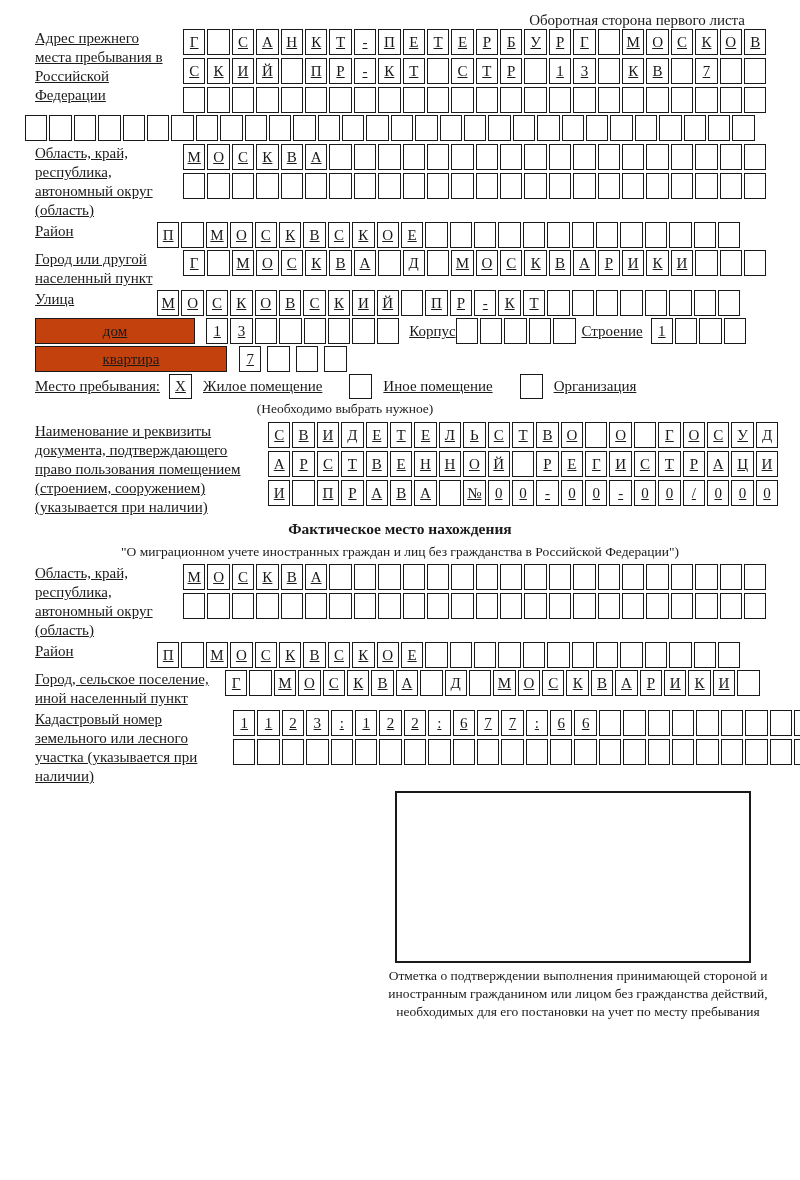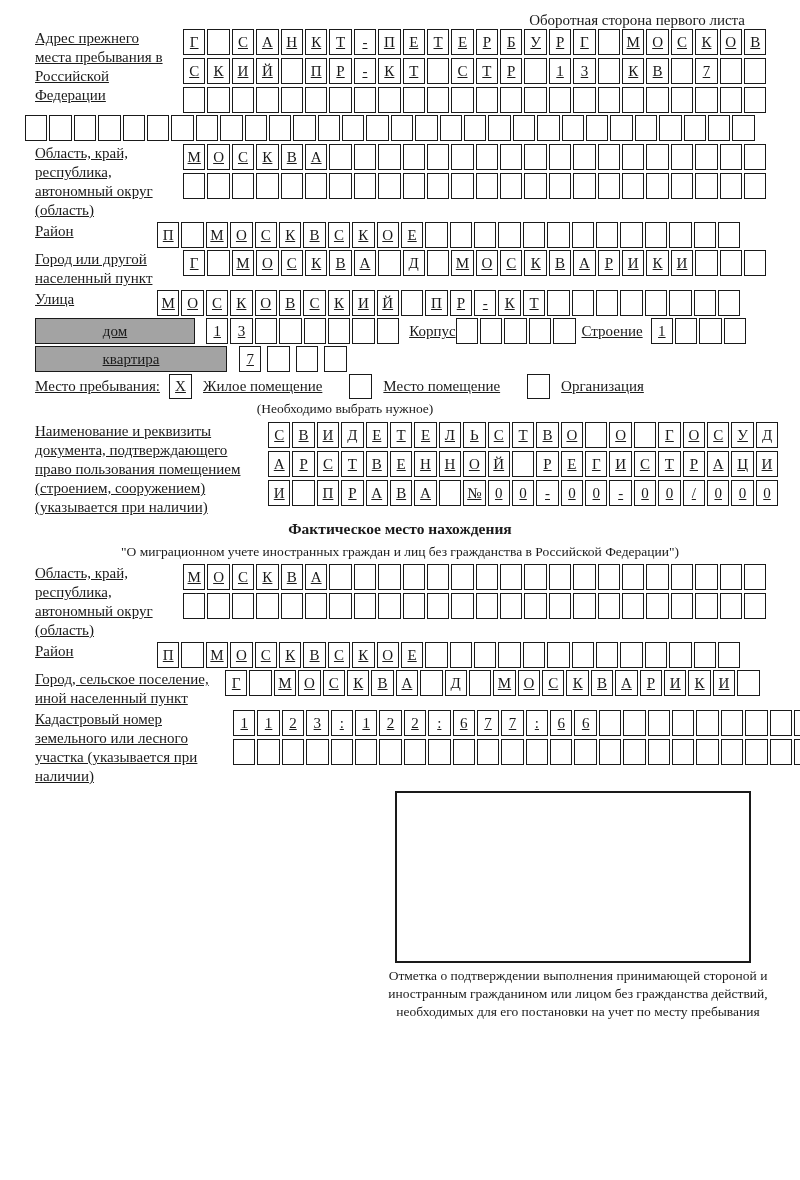--- a/index.html
+++ b/index.html
@@ -16,21 +16,21 @@
   .stack{display:flex;flex-direction:column;gap:3px;}
   .cells{display:flex;gap:2px;}
   .cells.g6{gap:6px;}
   .cell{flex:none;box-sizing:border-box;width:22.4px;height:26px;border:1.6px solid #1a1a1a;
         display:flex;align-items:center;justify-content:center;font-size:15px;background:#fff;}
   .fullrow{margin-left:-10px;margin-bottom:3px;}
   .note{font-size:13.5px;margin:1px 0 4px;line-height:16px;}
   .center-note{text-align:center;}
   .section-title{text-align:center;font-weight:bold;font-size:15.5px;margin:3px 0 6px;}
   .named-box{box-sizing:border-box;border:1.6px solid #1a1a1a;height:26px;display:flex;
-             align-items:center;justify-content:center;font-size:15px;flex:none;background:#a3a3a3;}
+             align-items:center;justify-content:center;font-size:15px;flex:none;background:#c2410c;}
   .house-box{width:160px;margin-right:11px;}
   .apt-box{width:192px;margin-right:12px;}
   .inline-lbl{font-size:15px;line-height:26px;flex:none;}
   .ml10{margin-left:10px;margin-right:0;}
   .ml6{margin-left:6px;margin-right:8px;}
   .stay-row{align-items:center;}
   .lbl-inline{font-size:15px;margin-right:9px;}
   .cbox{flex:none;box-sizing:border-box;width:23px;height:25px;border:1.6px solid #1a1a1a;
         display:inline-flex;align-items:center;justify-content:center;font-size:15px;margin-right:11px;}
   .opt{font-size:15px;margin-right:27px;text-align:right;}
@@ -348,21 +348,21 @@
         <span class="cell"></span>
         <span class="cell"></span>
       </div>
   </div>
 
   <div class="field stay-row">
     <span class="lbl-inline">Место пребывания:</span>
     <span class="cbox">X</span>
     <span class="opt">Жилое помещение</span>
     <span class="cbox"></span>
-    <span class="opt">Место помещение</span>
+    <span class="opt">Иное помещение</span>
     <span class="cbox"></span>
     <span class="opt">Организация</span>
   </div>
   <div class="note choose-note">(Необходимо выбрать нужное)</div>
 
   <div class="field">
     <div class="lbl w233">Наименование и реквизиты документа, подтверждающего право пользования помещением (строением, сооружением) (указывается при наличии)</div>
     <div class="stack">
       <div class="cells">
           <span class="cell">С</span>

